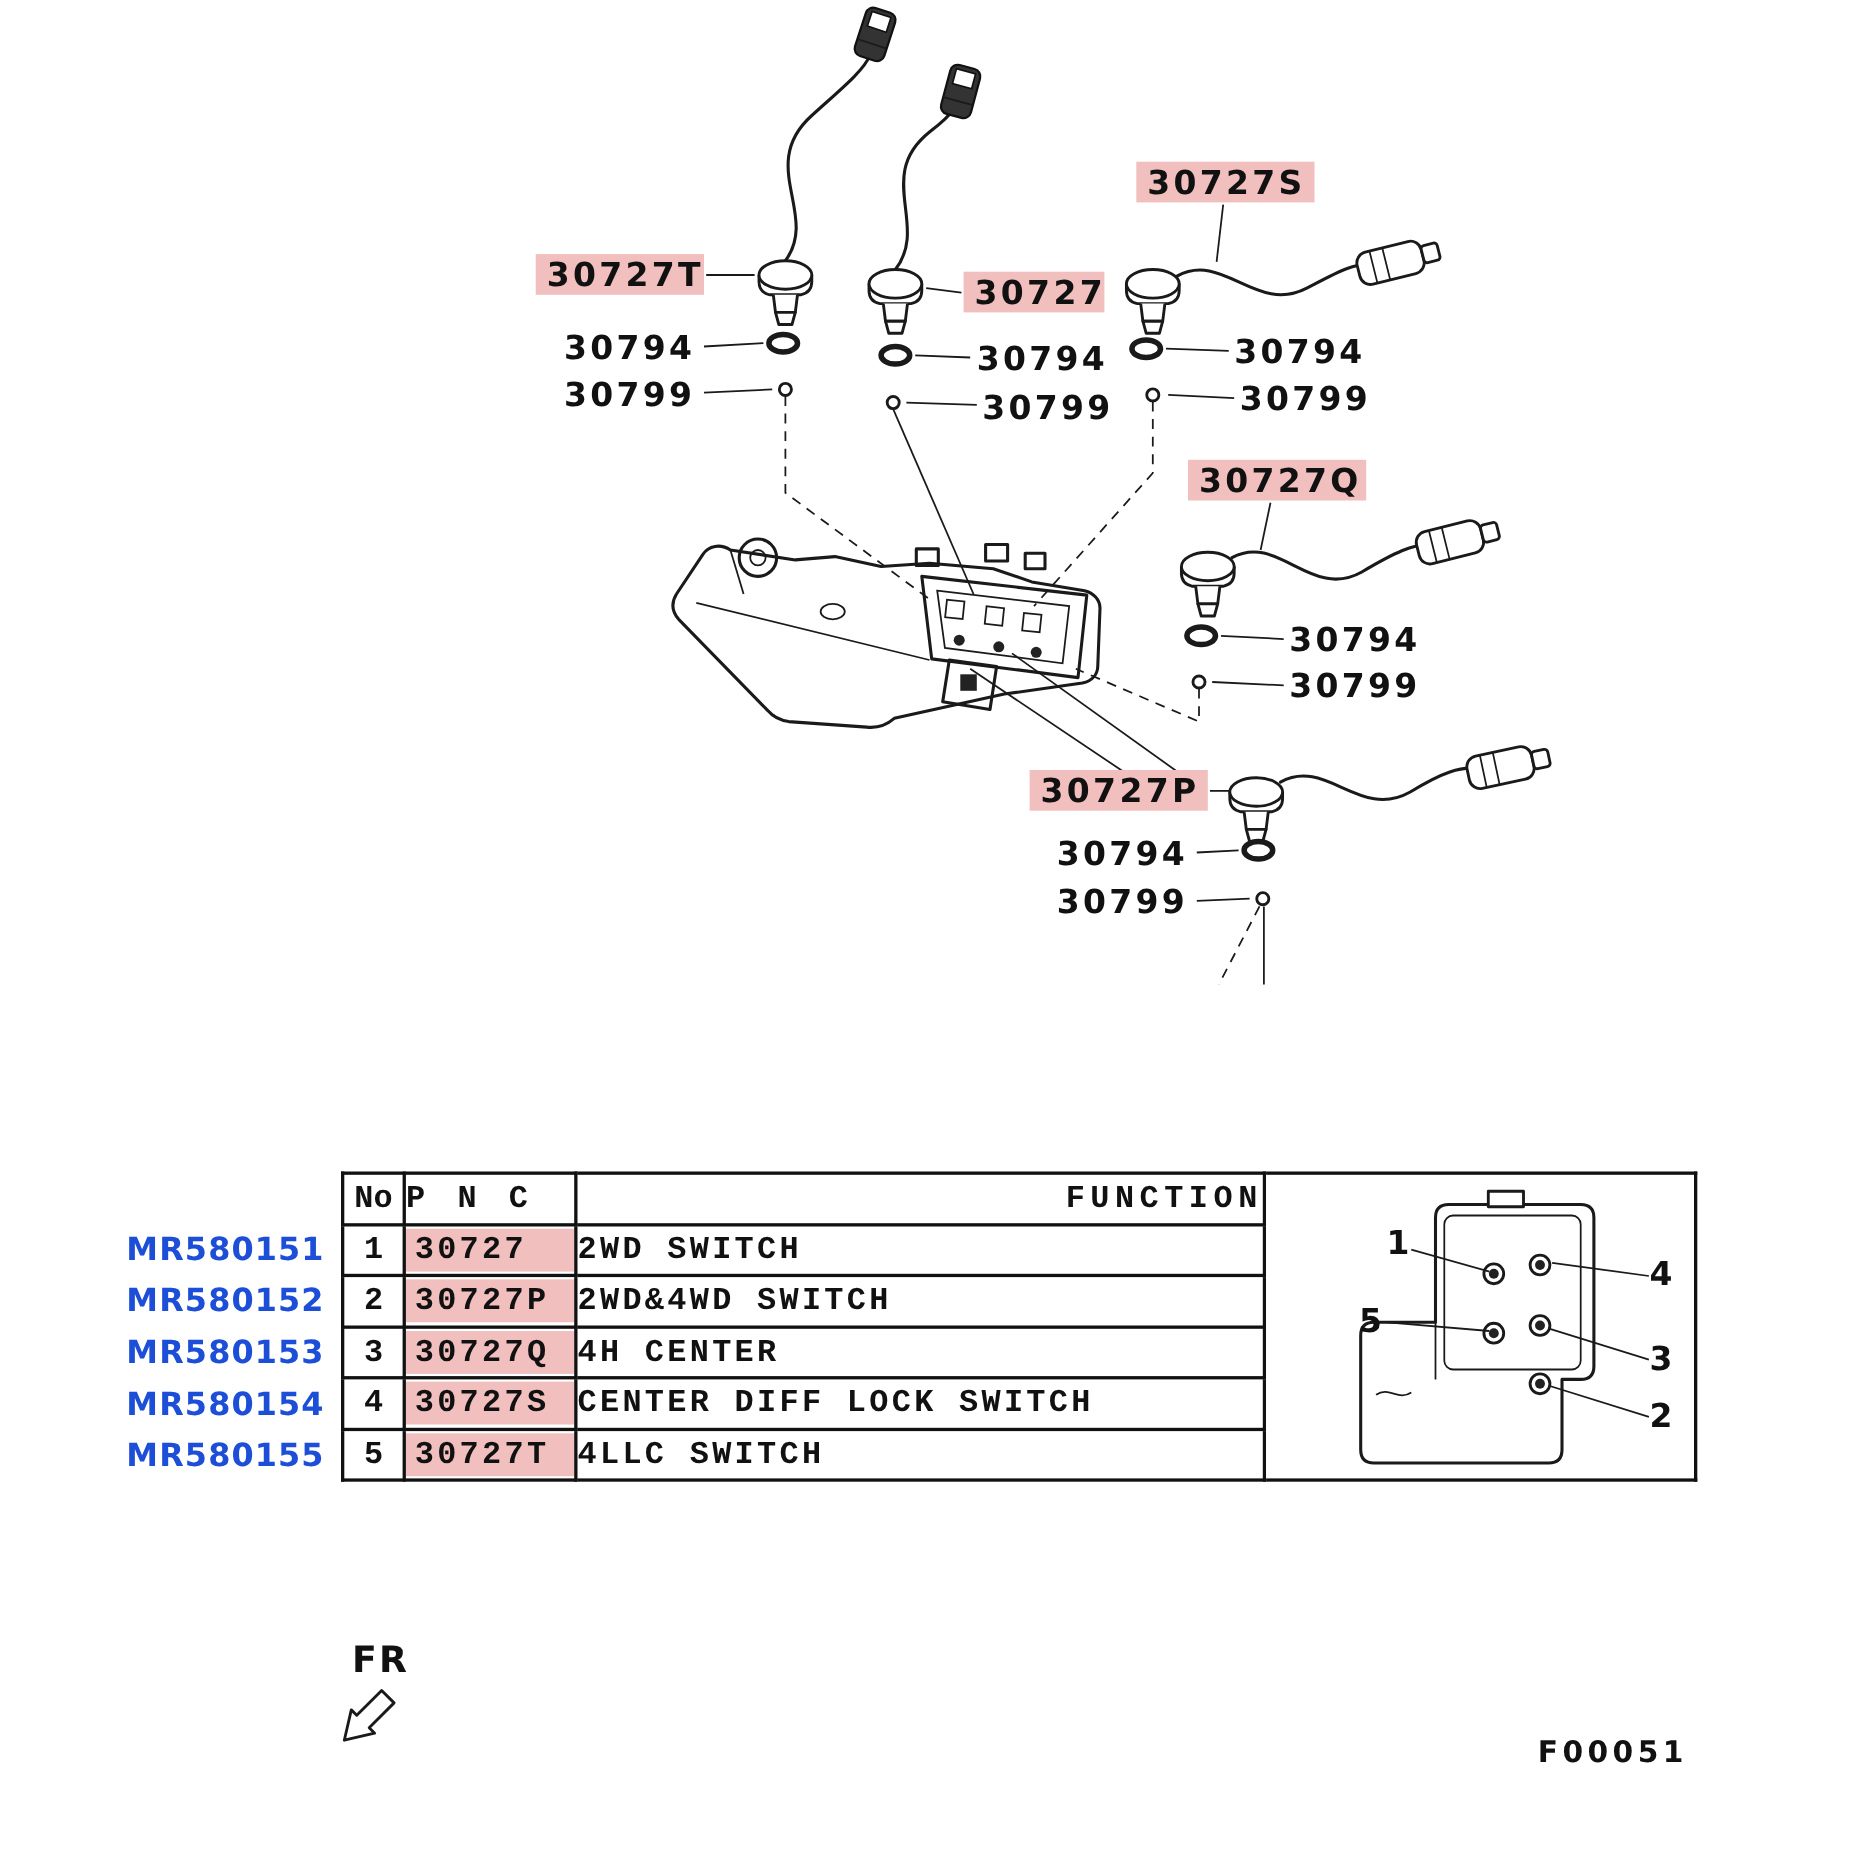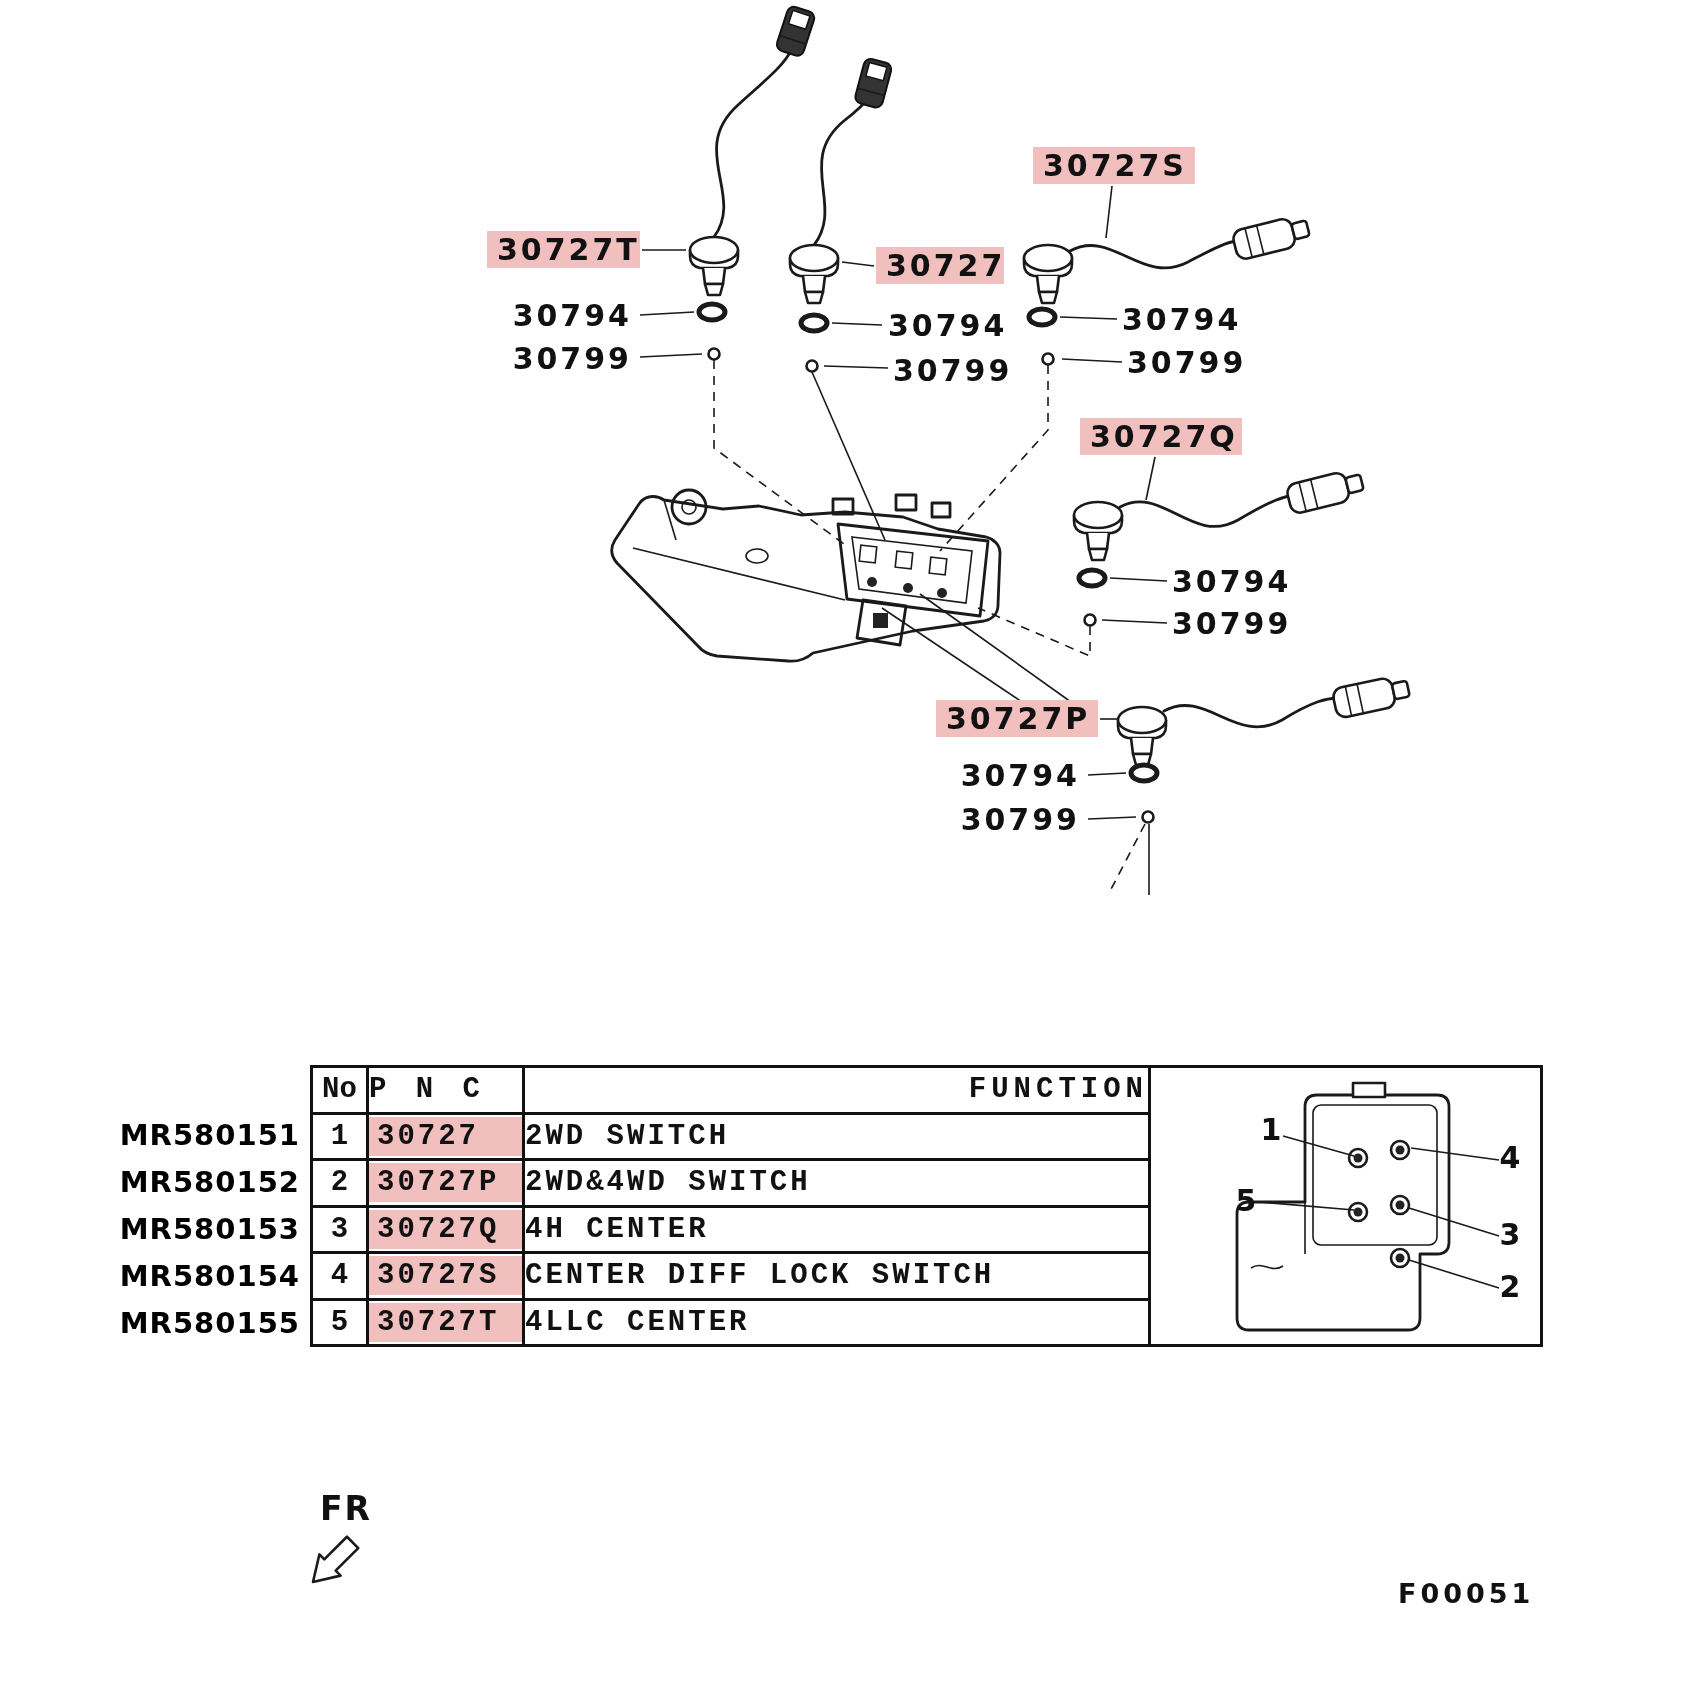--- a/index.html
+++ b/index.html
@@ -13,21 +13,21 @@
   .ln{fill:none;stroke:#1a1a1a;stroke-width:2.8;stroke-linecap:round;stroke-linejoin:round;}
   .part{fill:#fff;stroke:#1a1a1a;stroke-width:2.6;stroke-linejoin:round;}
   .darkpart{fill:#333;stroke:#111;stroke-width:2;}
   .thin{fill:none;stroke:#1a1a1a;stroke-width:1.6;}
   .dash{fill:none;stroke:#1a1a1a;stroke-width:1.6;stroke-dasharray:9 7;}
   .oringst{fill:none;stroke:#1a1a1a;stroke-width:5;}
   .darkdot{fill:#222;stroke:none;}
 
   
   .refs{position:absolute;left:110px;top:1112px;width:190px;}
-  .ref{height:47px;line-height:47px;text-align:right;color:#000000;font-size:29px;font-weight:600;letter-spacing:1px;cursor:pointer;}
+  .ref{height:47px;line-height:47px;text-align:center;color:#1d4ed8;font-size:29px;font-weight:600;letter-spacing:1px;cursor:pointer;}
 
   
   .panel{position:absolute;left:310px;top:1065px;width:1233px;height:282px;display:flex;}
   table.parts{border-collapse:collapse;width:838px;height:100%;table-layout:fixed;font-family:Liberation Mono, monospace;}
   table.parts th,table.parts td{border:3px solid #111;padding:0;font-size:29px;font-weight:700;height:41px;}
   th.h-no{letter-spacing:0;text-align:center;}
   th.h-pnc{letter-spacing:6px;text-align:left;}
   th.h-fn{letter-spacing:5px;text-align:right;}
   td.no-cell{text-align:center;letter-spacing:0;}
   td.pnc-cell{padding:2px;}
@@ -238,21 +238,21 @@
         <td class="pnc-cell">
               <span class="pnc-hl">30727S</span>
             </td>
         <td class="fn-cell">CENTER DIFF LOCK SWITCH</td>
       </tr>
       <tr>
         <td class="no-cell">5</td>
         <td class="pnc-cell">
               <span class="pnc-hl">30727T</span>
             </td>
-        <td class="fn-cell">4LLC CENTER</td>
+        <td class="fn-cell">4LLC SWITCH</td>
       </tr>
     </tbody>
       </table>
 
     <div class="inset-area">
       <svg width="392" height="276" viewBox="0 0 392 276">
         <path class="ln" d="M 166 27 L 286 27 Q 298 27 298 39 L 298 174 Q 298 186 286 186 L 269 186 L 269 250 Q 269 262 257 262 L 98 262 Q 86 262 86 250 L 86 146 Q 86 134 98 134 L 154 134 L 154 39 Q 154 27 166 27 Z"></path>
         <rect class="thin" x="162" y="37" width="124" height="140" rx="8"></rect>
         <rect class="part" x="202" y="15" width="32" height="14" stroke-width="2"></rect>
         <path class="thin" d="M 154 134 L 154 186"></path>

